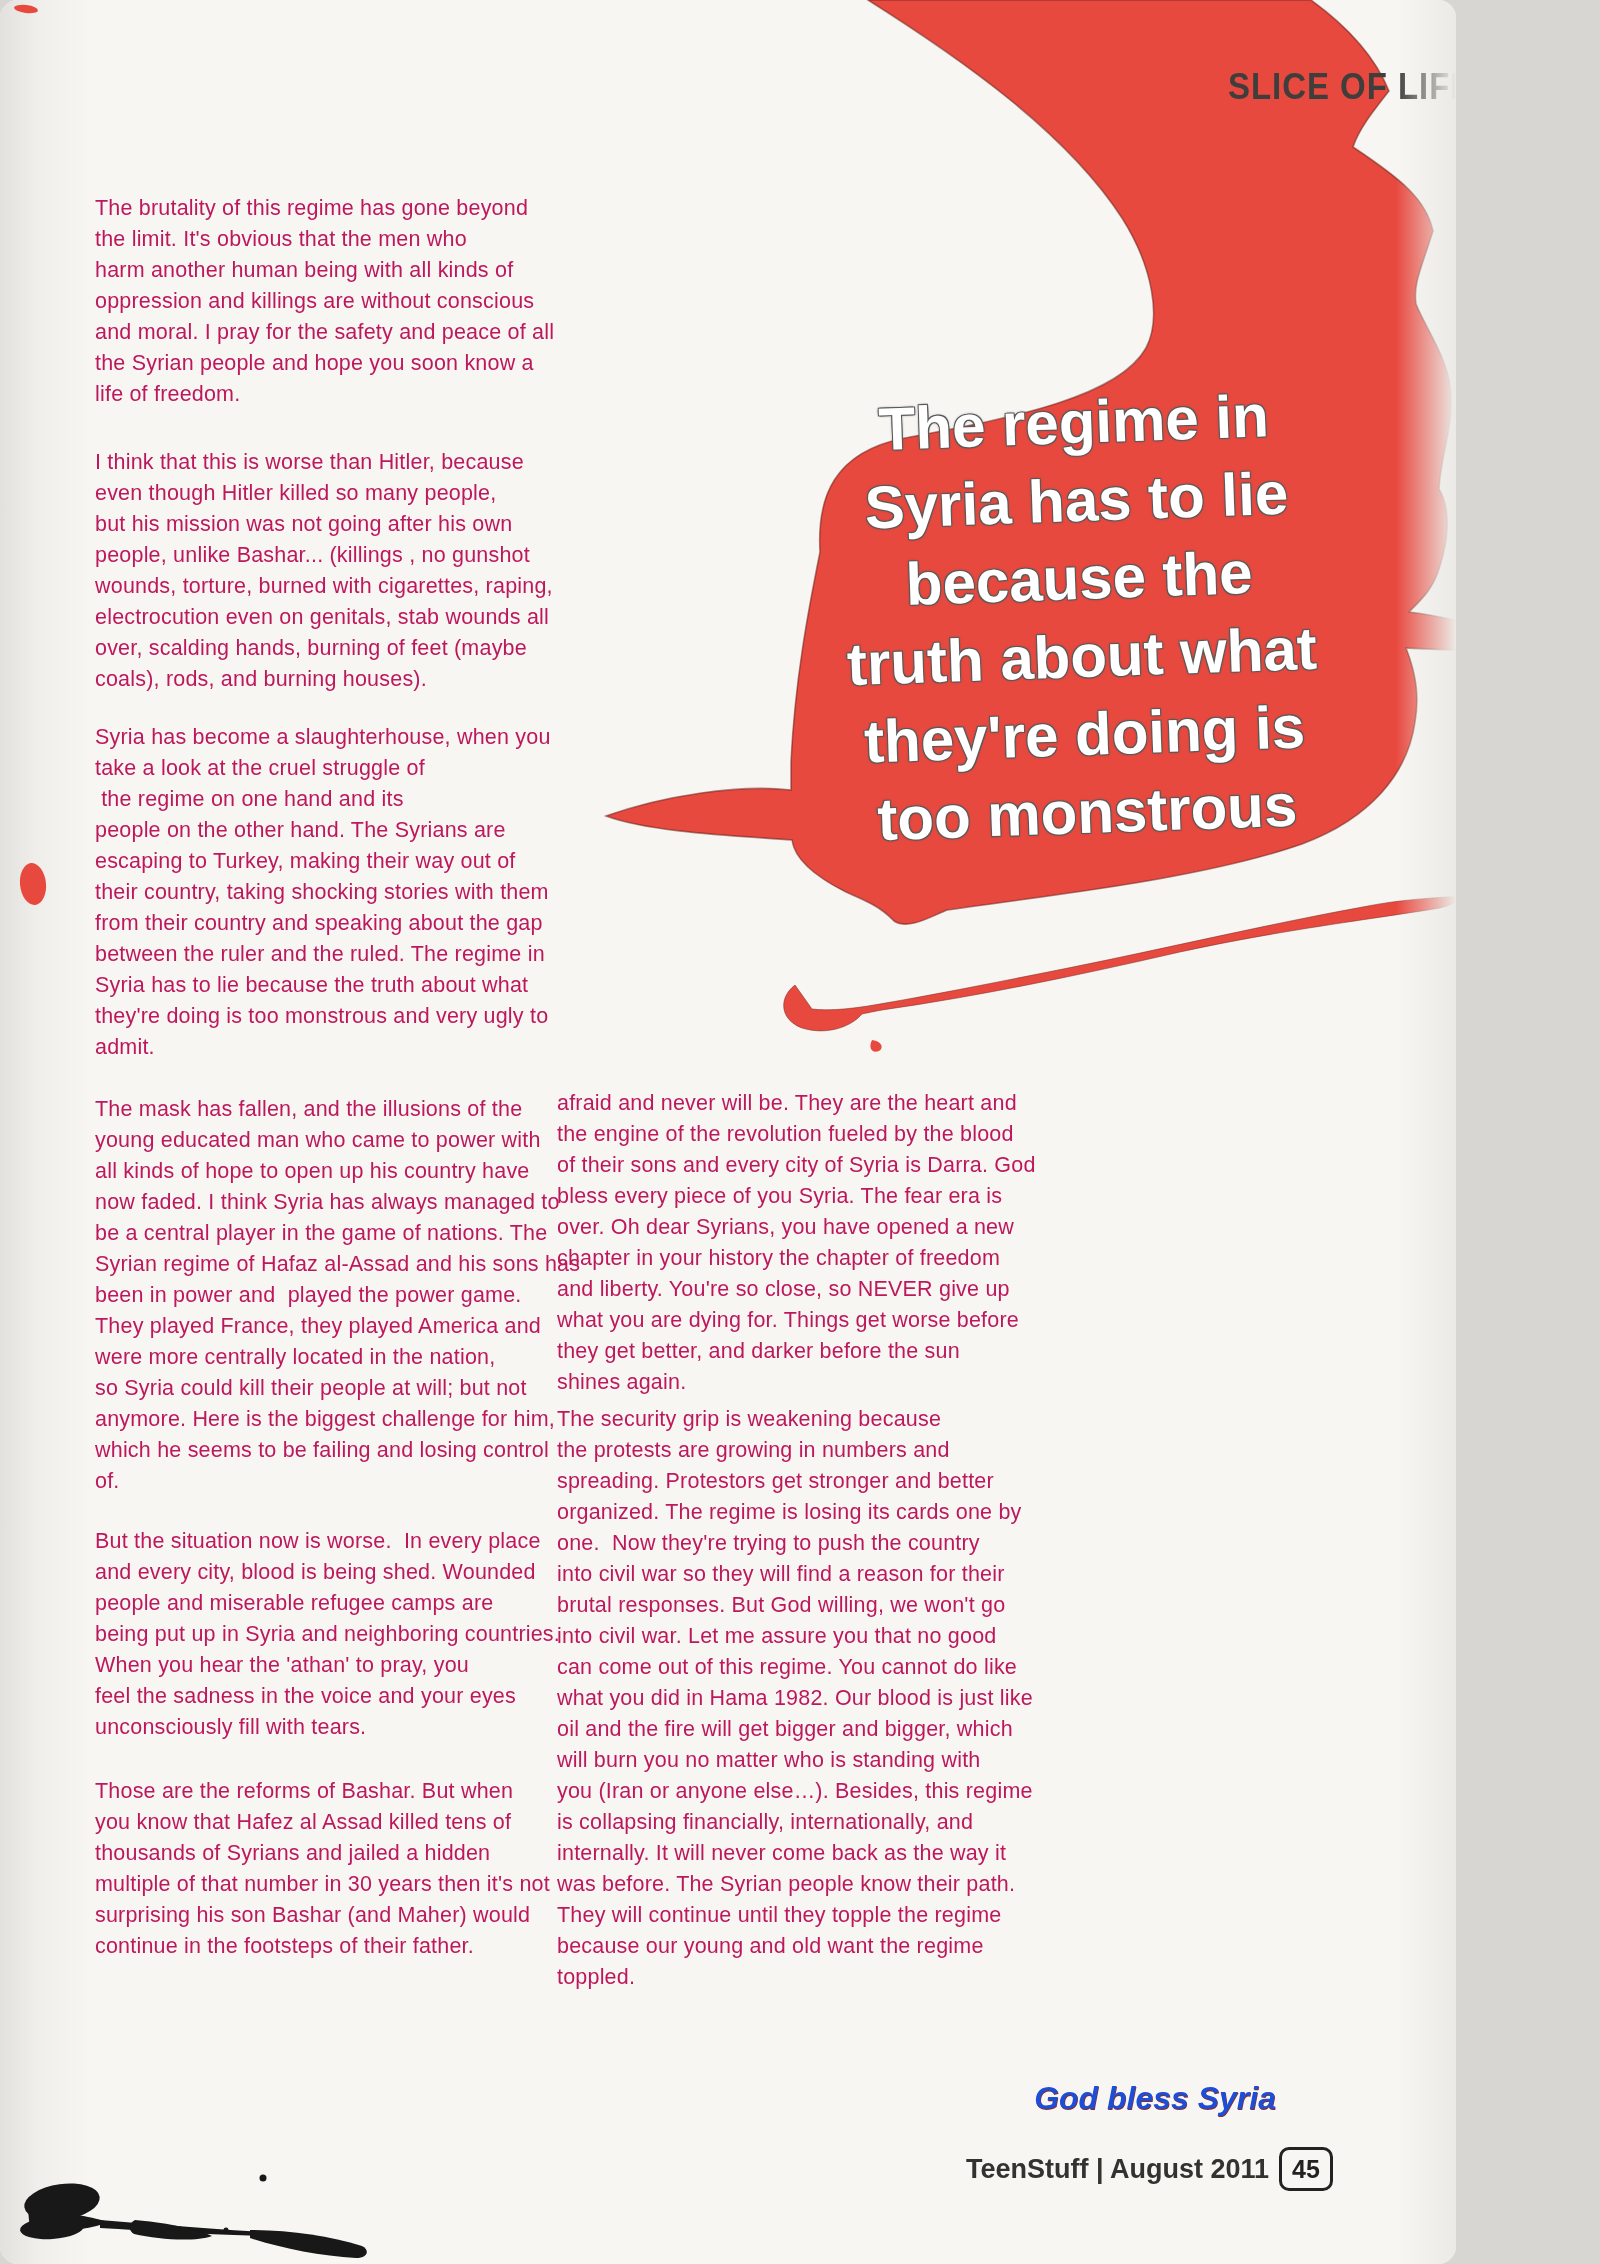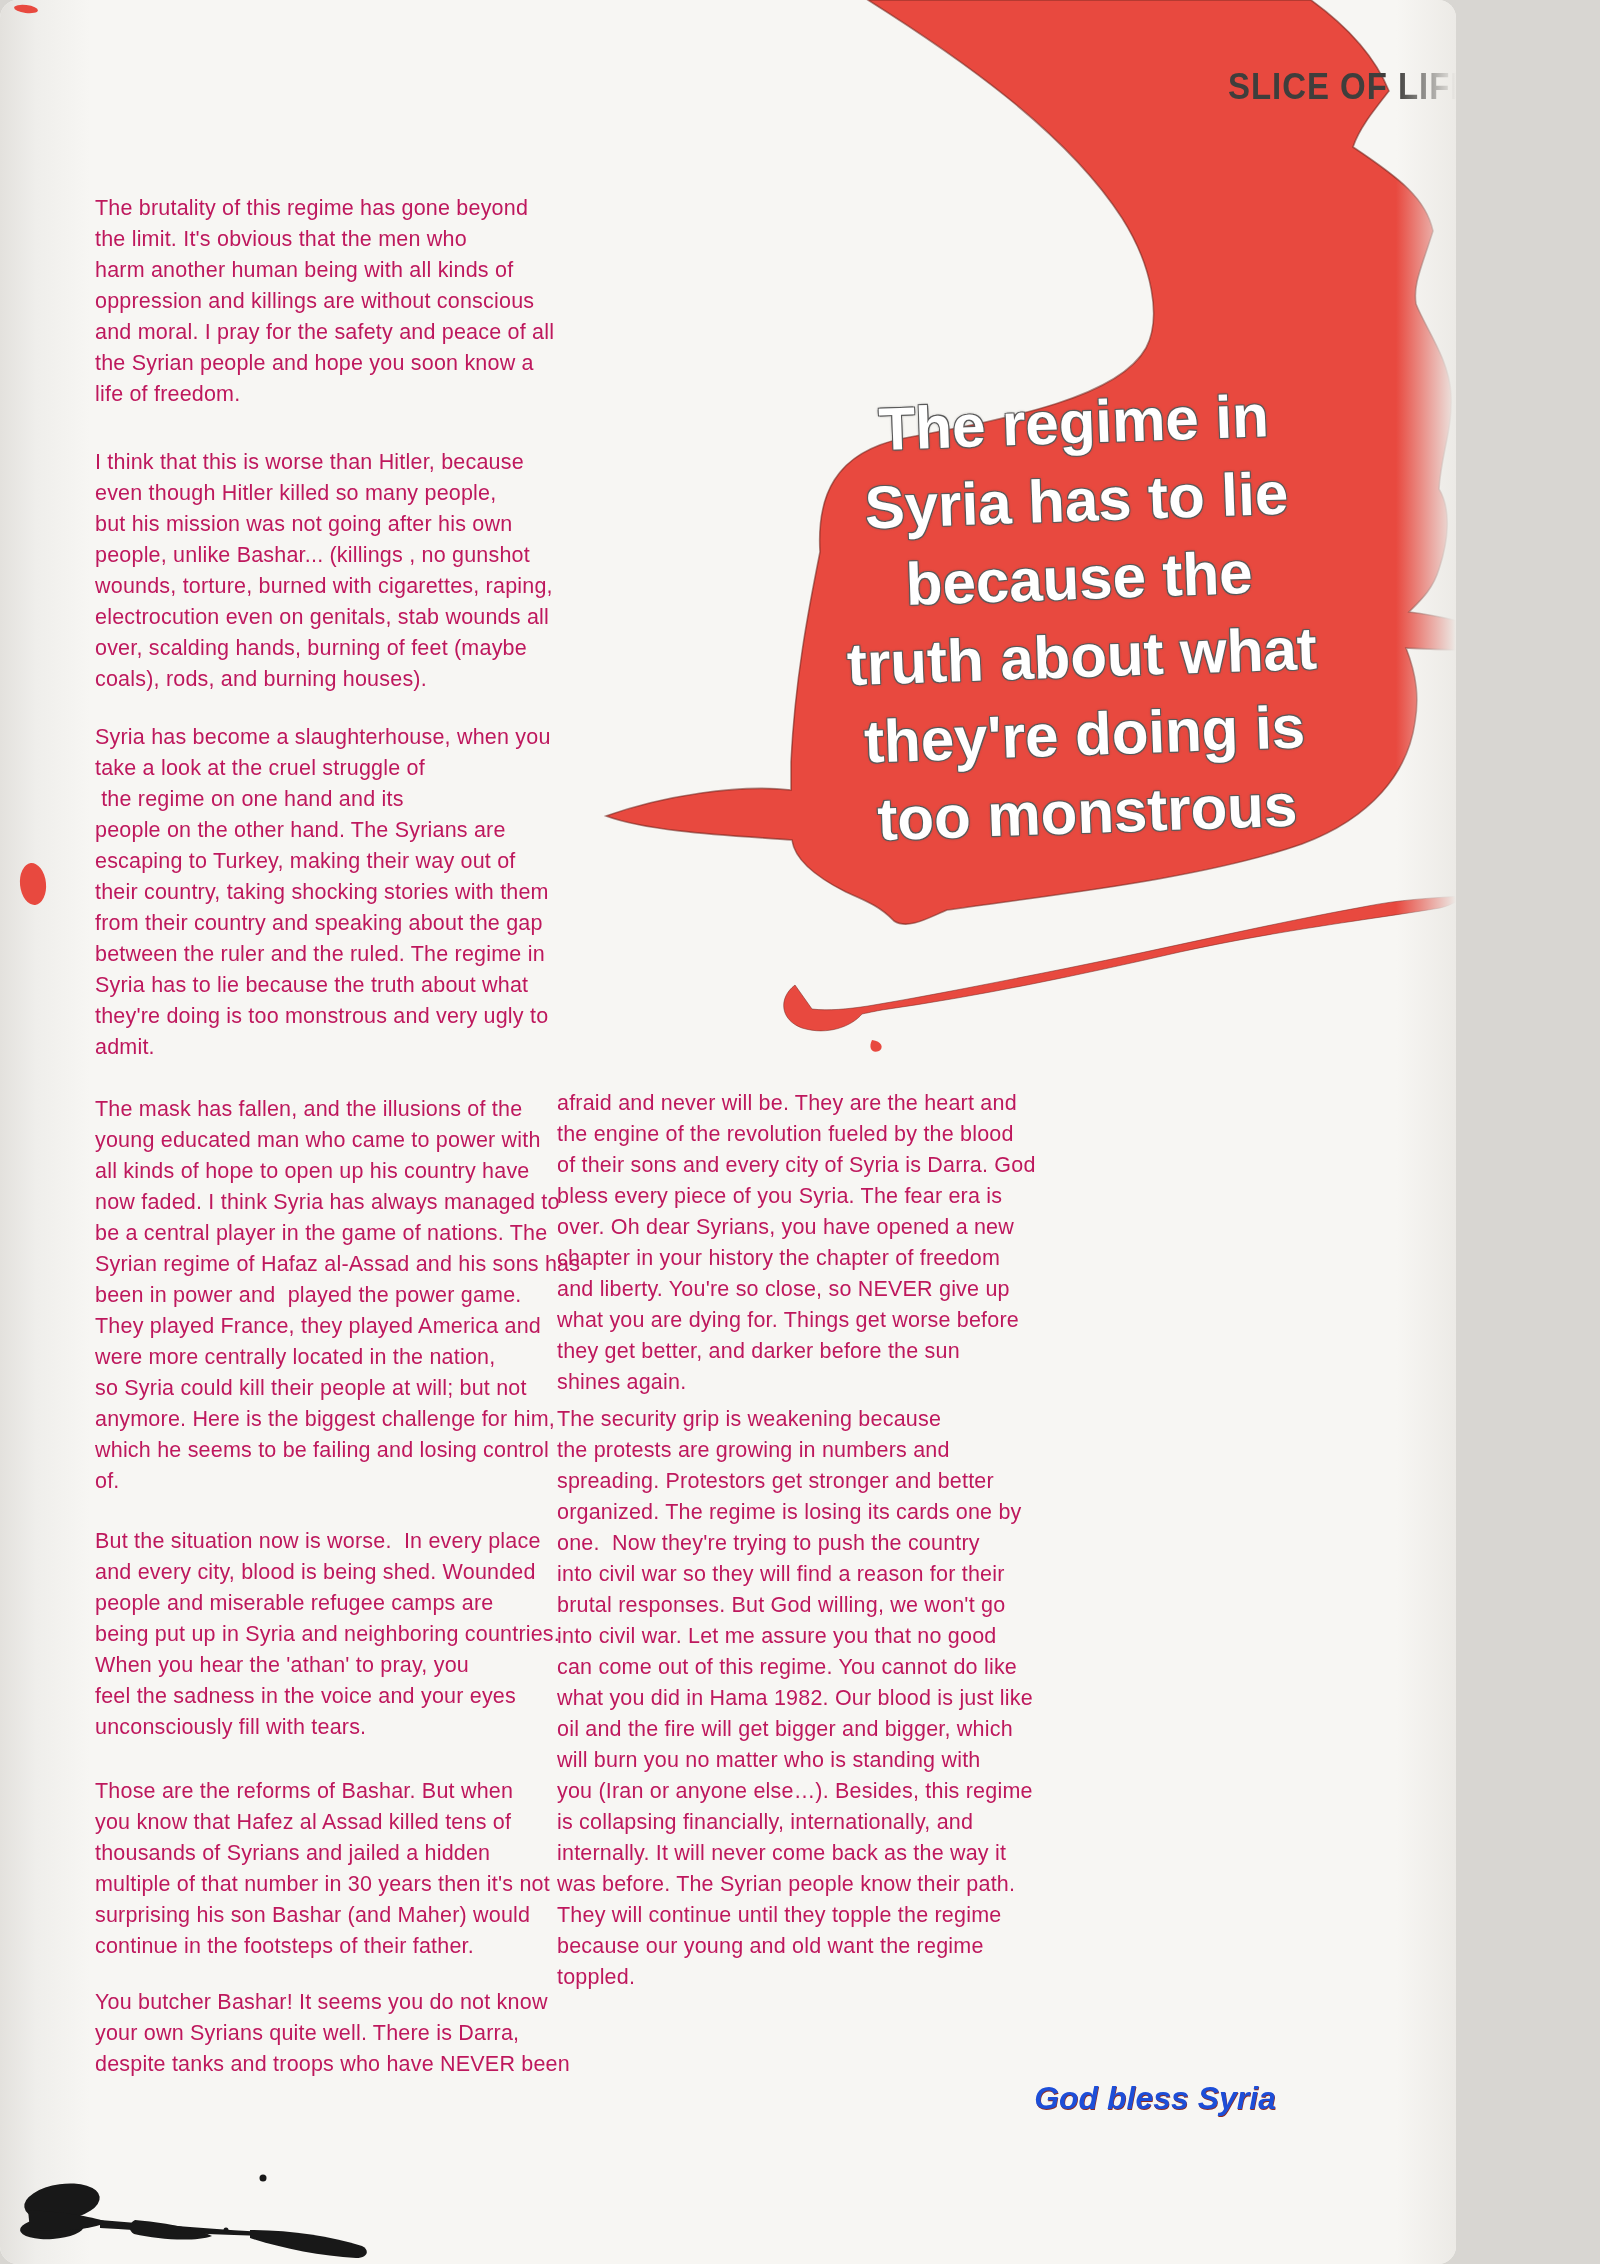--- a/index.html
+++ b/index.html
@@ -208,23 +208,20 @@
 being put up in Syria and neighboring countries.
 When you hear the 'athan' to pray, you
 feel the sadness in the voice and your eyes
 unconsciously fill with tears.</div>
   <div class="body-col col-left p6">Those are the reforms of Bashar. But when
 you know that Hafez al Assad killed tens of
 thousands of Syrians and jailed a hidden
 multiple of that number in 30 years then it's not
 surprising his son Bashar (and Maher) would
 continue in the footsteps of their father.</div>
-  <div class="body-col col-left p7">You butcher Bashar! It seems you do not know
-your own Syrians quite well. There is Darra,
-despite tanks and troops who have NEVER been</div>
 
   <div class="body-col col-right p8">afraid and never will be. They are the heart and
 the engine of the revolution fueled by the blood
 of their sons and every city of Syria is Darra. God
 bless every piece of you Syria. The fear era is
 over. Oh dear Syrians, you have opened a new
 chapter in your history the chapter of freedom
 and liberty. You're so close, so NEVER give up
 what you are dying for. Things get worse before
 they get better, and darker before the sun
@@ -246,14 +243,18 @@
 internally. It will never come back as the way it
 was before. The Syrian people know their path.
 They will continue until they topple the regime
 because our young and old want the regime
 toppled.</div>
 
   <div class="vrule"></div>
   <div class="vertical-words">MORE THAN WORDS</div>
 
   <div class="signoff">God bless Syria</div>
+  <div class="footer">
+    <span class="footer-mag">TeenStuff | August 2011</span>
+    <span class="page-num">45</span>
+  </div>
 
 </div>
 
 </body></html>

